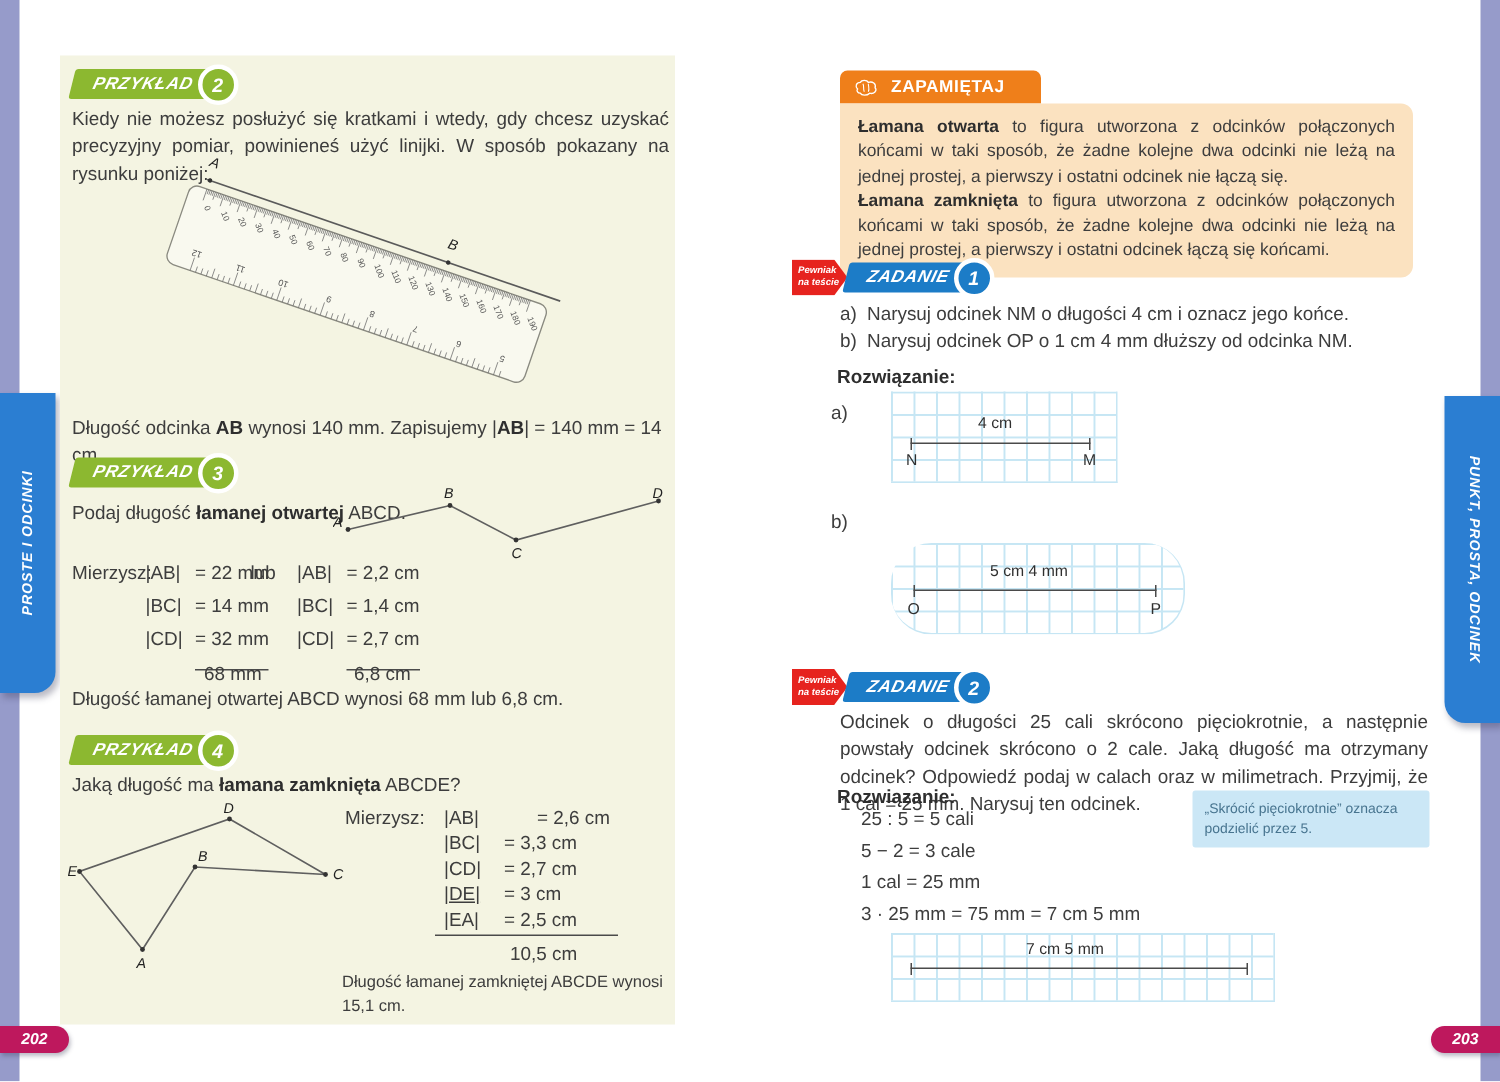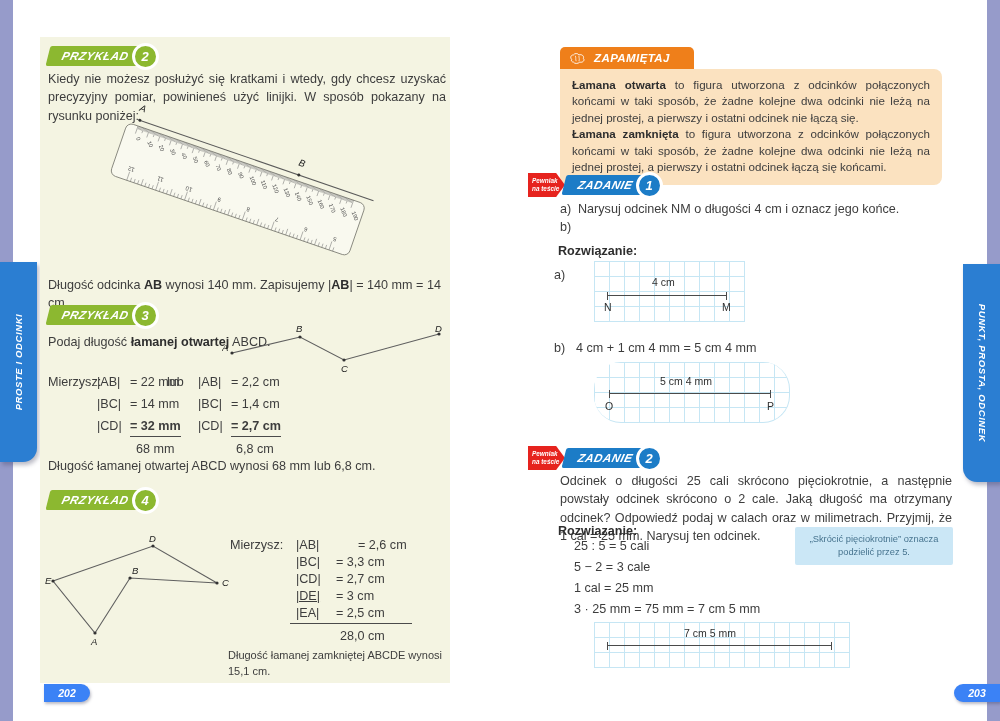--- a/index.html
+++ b/index.html
@@ -2,34 +2,34 @@
 <html lang="pl"><head>
 <meta charset="utf-8">
 <style>
   html,body{margin:0;padding:0;background:#fff;}
   .stage{position:relative;width:1000px;height:721px;background:#ffffff;overflow:hidden;
          font-family:"Liberation Sans",sans-serif;color:#3d3d3d;}
   .abs{position:absolute;}
   .t{position:absolute;font-size:12.6px;line-height:1.45;}
   .b{font-weight:bold;color:#2e2e2e;}
   .just{text-align:justify;}
-  .u{border-bottom:1px solid #4a4a4a;padding-bottom:1px;font-weight:bold;}
+  .u{border-bottom:1px solid #4a4a4a;padding-bottom:11px;}
 
   
   .strip{position:absolute;top:0;width:13px;height:721px;background:#969bca;}
   .side-tab{position:absolute;background:#2b7ed2;box-shadow:2px 3px 4px rgba(60,60,90,.35);}
   .side-tab .vtxt{color:#fff;font-style:italic;font-weight:bold;font-size:9.5px;letter-spacing:.6px;
       position:absolute;white-space:nowrap;}
   .tabL{left:0;top:262px;width:37px;height:200px;border-radius:0 0 14px 0;}
   .tabL .vtxt{writing-mode:vertical-rl;transform:rotate(180deg);left:13px;top:50%;translate:0 -50%;}
   .tabR{right:0;top:264px;width:37px;height:218px;border-radius:0 0 0 14px;}
   .tabR .vtxt{writing-mode:vertical-rl;left:14px;top:50%;translate:0 -50%;}
-  .pagenum{position:absolute;top:684px;height:18px;width:46px;background:#3b82f6;color:#fff;
+  .pagenum{position:absolute;top:684px;height:18px;width:46px;background:#be185d;color:#fff;
       font-weight:bold;font-style:italic;font-size:10.5px;display:flex;align-items:center;justify-content:center;
-      box-shadow:1px 2px 3px rgba(60,60,90,.35);margin-left:44px;}
+      box-shadow:1px 2px 3px rgba(60,60,90,.35);}
   .pnL{left:0;border-radius:0 10px 10px 0;}
   .pnR{right:0;border-radius:10px 0 0 10px;}
 
   
   .page-left{position:absolute;left:40px;top:37px;width:410px;height:646px;background:#f4f4e2;}
 
   
   .badge{position:absolute;display:flex;align-items:center;height:24px;}
   .bbar{height:20px;display:flex;align-items:center;justify-content:center;color:#fff;
         font-style:italic;font-weight:bold;font-size:11.5px;letter-spacing:.5px;
@@ -44,37 +44,37 @@
 
   
   .flag{position:absolute;width:37px;height:24px;background:#e6231e;color:#fff;
         clip-path:polygon(0 0,76% 0,100% 50%,76% 100%,0 100%);
         font-size:6.4px;font-style:italic;font-weight:bold;line-height:1.25;
         display:flex;flex-direction:column;justify-content:center;padding-left:4px;box-sizing:border-box;}
 
   
   .rem-header{position:absolute;left:560px;top:47px;width:134px;height:22px;background:#ef7f1a;
       border-radius:5px 5px 0 0;display:flex;align-items:center;gap:7px;padding-left:9px;box-sizing:border-box;
-      color:#fff;font-style:italic;font-weight:bold;font-size:11.5px;letter-spacing:.4px;}
+      color:#fff;font-weight:bold;font-size:11.5px;letter-spacing:.4px;}
   .rem-body{position:absolute;left:560px;top:69px;width:358px;background:#fbe2c0;
       border-radius:0 8px 8px 8px;padding:8px 12px 9px 12px;font-size:11.6px;line-height:1.42;}
 
   
   .grid{position:absolute;background-color:#fff;
      background-image:linear-gradient(#c6e6f4 1px,transparent 1px),linear-gradient(90deg,#c6e6f4 1px,transparent 1px);
      background-size:15px 15px;border-right:1px solid #c6e6f4;border-bottom:1px solid #c6e6f4;margin-left:24px;}
   .seg{position:absolute;height:1.4px;background:#4a4a4a;}
   .seg::before,.seg::after{content:"";position:absolute;top:-3px;width:1.3px;height:8px;background:#4a4a4a;}
   .seg::before{left:0;}
   .seg::after{right:0;}
   .gl{position:absolute;font-size:10.5px;color:#2f2f2f;white-space:nowrap;}
 
   
   .note{position:absolute;left:795px;top:527px;width:158px;background:#cbe7f6;color:#47748f;
-        font-size:9.3px;line-height:1.4;padding:6px 8px;border-radius:2px;box-sizing:border-box;text-align:center;}
+        font-size:9.3px;line-height:1.4;padding:6px 8px;border-radius:2px;box-sizing:border-box;}
 
   svg text{font-family:"Liberation Sans",sans-serif;}
   .svglab{font-size:9.5px;font-style:italic;fill:#222;}
 </style>
 </head>
 <body>
 
 <div class="stage">
 
   <div class="strip" style="left:0;"></div>
@@ -436,20 +436,23 @@
 
   <span class="t" style="left:136px;top:440px;">68 mm</span>
   <span class="t" style="left:236px;top:440px;">6,8 cm</span>
 
   <div class="t" style="left:48px;top:457px;width:390px;">Długość łamanej otwartej ABCD wynosi 68 mm lub 6,8 cm.</div>
 
   <div class="badge" style="left:48px;top:488px;">
     <div class="bbar green">PRZYKŁAD</div>
     <div class="bnum green">4</div>
   </div>
+  <div class="t" style="left:48px;top:514px;width:330px;">
+    <span>Jaką długość ma </span><span class="b">łamana zamknięta</span><span> ABCDE?</span>
+  </div>
 
   <svg class="abs" style="left:45px;top:533px;" width="190" height="115" viewBox="0 0 190 115">
     <polygon points="50,100 85,45 172,50 108,13 8,48" fill="none" stroke="#5f5f5f" stroke-width="1.1"></polygon>
     <circle cx="50" cy="100" r="1.6" fill="#333"></circle>
       <circle cx="85" cy="45" r="1.6" fill="#333"></circle>
     <circle cx="172" cy="50" r="1.6" fill="#333"></circle>
       <circle cx="108" cy="13" r="1.6" fill="#333"></circle>
     <circle cx="8" cy="48" r="1.6" fill="#333"></circle>
     <text class="svglab" x="46" y="112">A</text>
     <text class="svglab" x="87" y="41">B</text>
@@ -463,21 +466,21 @@
   <span class="t" style="left:336px;top:536px;margin-left:22px;">=  2,6 cm</span>
   <span class="t" style="left:296px;top:553px;">|BC|</span>
   <span class="t" style="left:336px;top:553px;">=  3,3 cm</span>
   <span class="t" style="left:296px;top:570px;">|CD|</span>
   <span class="t" style="left:336px;top:570px;">=  2,7 cm</span>
   <span class="t" style="left:296px;top:587px;text-decoration:underline;">|DE|</span>
   <span class="t" style="left:336px;top:587px;">=  3 cm</span>
   <span class="t" style="left:296px;top:604px;">|EA|</span>
   <span class="t" style="left:336px;top:604px;">=  2,5 cm</span>
   <div class="abs" style="left:290px;top:623px;width:122px;height:1px;background:#4a4a4a;"></div>
-  <span class="t" style="left:340px;top:627px;">28,0 cm</span>
+  <span class="t" style="left:340px;top:627px;">10,5 cm</span>
   <div class="t" style="left:228px;top:648px;width:222px;font-size:11px;">Długość łamanej zamkniętej ABCDE wynosi 15,1 cm.</div>
 
   <div class="rem-header">
     <svg width="18" height="13" viewBox="0 0 20 14">
       <path d="M3 8 C1 6 2 3 5 3 C6 1 10 1 11 3 C14 2 17 4 16 7 C18 9 15 12 12 11 C10 13 6 13 5 11 C3 11 2 9 3 8 Z" fill="none" stroke="#fff" stroke-width="1"></path>
       <path d="M7 4 C8 6 7 8 8 10 M11 4 C11 6 12 8 11 10" fill="none" stroke="#fff" stroke-width="0.8"></path>
     </svg>
     <span>ZAPAMIĘTAJ</span>
   </div>
   <div class="rem-body just">
@@ -490,33 +493,33 @@
     <span>na teście</span>
   </div>
   <div class="badge" style="left:564px;top:173px;">
     <div class="bbar blue">ZADANIE</div>
     <div class="bnum blue">1</div>
   </div>
 
   <span class="t" style="left:560px;top:200px;">a)</span>
   <span class="t" style="left:578px;top:200px;width:372px;">Narysuj odcinek NM o długości 4 cm i oznacz jego końce.</span>
   <span class="t" style="left:560px;top:218px;">b)</span>
+  <span class="t" style="left:578px;top:218px;width:372px;">Narysuj odcinek OP o 1 cm 4 mm dłuższy od odcinka NM.</span>
 
   <span class="t b" style="left:558px;top:242px;">Rozwiązanie:</span>
 
   <span class="t" style="left:554px;top:266px;">a)</span>
   <div class="grid" style="left:570px;top:261px;width:150px;height:60px;">
     <span class="gl" style="left:58px;top:15px;">4 cm</span>
     <div class="seg" style="left:13px;top:34px;width:120px;"></div>
     <span class="gl" style="left:10px;top:40px;">N</span>
     <span class="gl" style="left:128px;top:40px;">M</span>
   </div>
 
   <span class="t" style="left:554px;top:339px;">b)</span>
-  <span class="t" style="left:576px;top:339px;">4 cm + 1 cm 4 mm = 5 cm 4 mm</span>
   <div class="grid" style="left:570px;top:362px;width:195px;height:60px;border-radius:27px;">
     <span class="gl" style="left:66px;top:13px;">5 cm 4 mm</span>
     <div class="seg" style="left:15px;top:31px;width:162px;"></div>
     <span class="gl" style="left:11px;top:38px;">O</span>
     <span class="gl" style="left:173px;top:38px;">P</span>
   </div>
 
   <div class="flag" style="left:528px;top:446px;">
     <span>Pewniak</span>
     <span>na teście</span>

